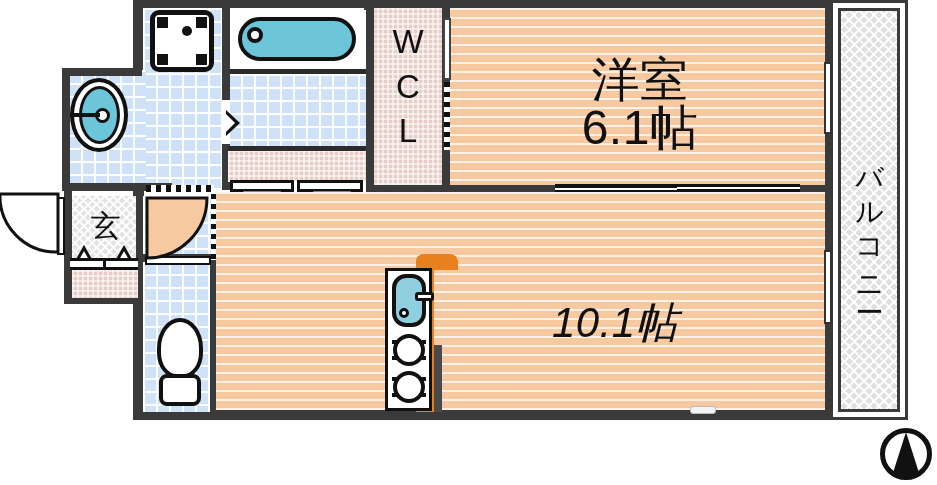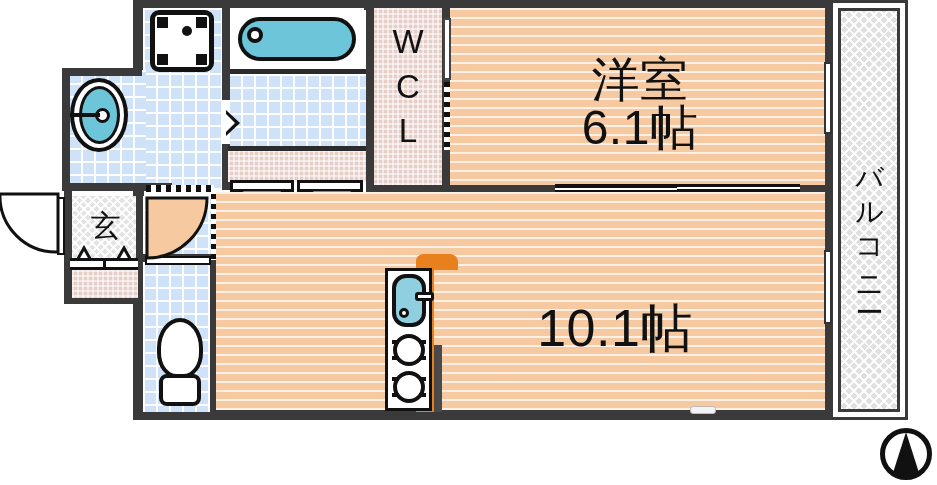--- a/index.html
+++ b/index.html
@@ -269,21 +269,21 @@
 
   <div class="abs" style="left:145px; top:256px; width:66px; height:9px; background:#fff; border:2px solid #111;"></div>
   <svg class="abs" style="left:143px; top:196px; width:76px; height:66px;" viewBox="0 0 76 66">
     <path d="M 4 2 L 4 62 A 60 60 0 0 0 64 2 Z" fill="#f7c9a0" stroke="#111" stroke-width="3"></path>
   </svg>
 
   <div class="abs dashed-v" style="left:211px; top:194px; width:6px; height:66px;"></div>
   <div class="abs dashed-h" style="left:146px; top:185px; width:68px; height:7px;"></div>
 
   <div class="abs floor-wood" style="left:216px; top:192px; width:609px; height:218px;"></div>
-  <div class="abs room-label lbl-big" style="left:510px; top:298px; width:210px; height:48px; font-size:52px;">10.1帖</div>
+  <div class="abs room-label lbl-big" style="left:510px; top:298px; width:210px; height:48px; font-size:42px;font-style:italic;">10.1帖</div>
 
   <div class="abs window-bar" style="left:824px; top:250px; width:8px; height:74px; background:#fff; border:2px solid #333;"></div>
 
   <div class="abs orange-wall" style="left:416px; top:254px; width:18px; height:158px;"></div>
   <div class="abs orange-wall" style="left:416px; top:254px; width:42px; height:16px; border-radius:8px 8px 0 0;"></div>
   <div class="abs" style="left:434px; top:345px; width:8px; height:67px; background:#4a4a4a;"></div>
 
   <div class="abs kitchen-box" style="left:385px; top:268px; width:47px; height:143px;"></div>
   <div class="abs k-sink" style="left:392px; top:274px; width:34px; height:53px;"></div>
   <div class="abs k-faucet" style="left:415px; top:292px; width:19px; height:9px;"></div>

